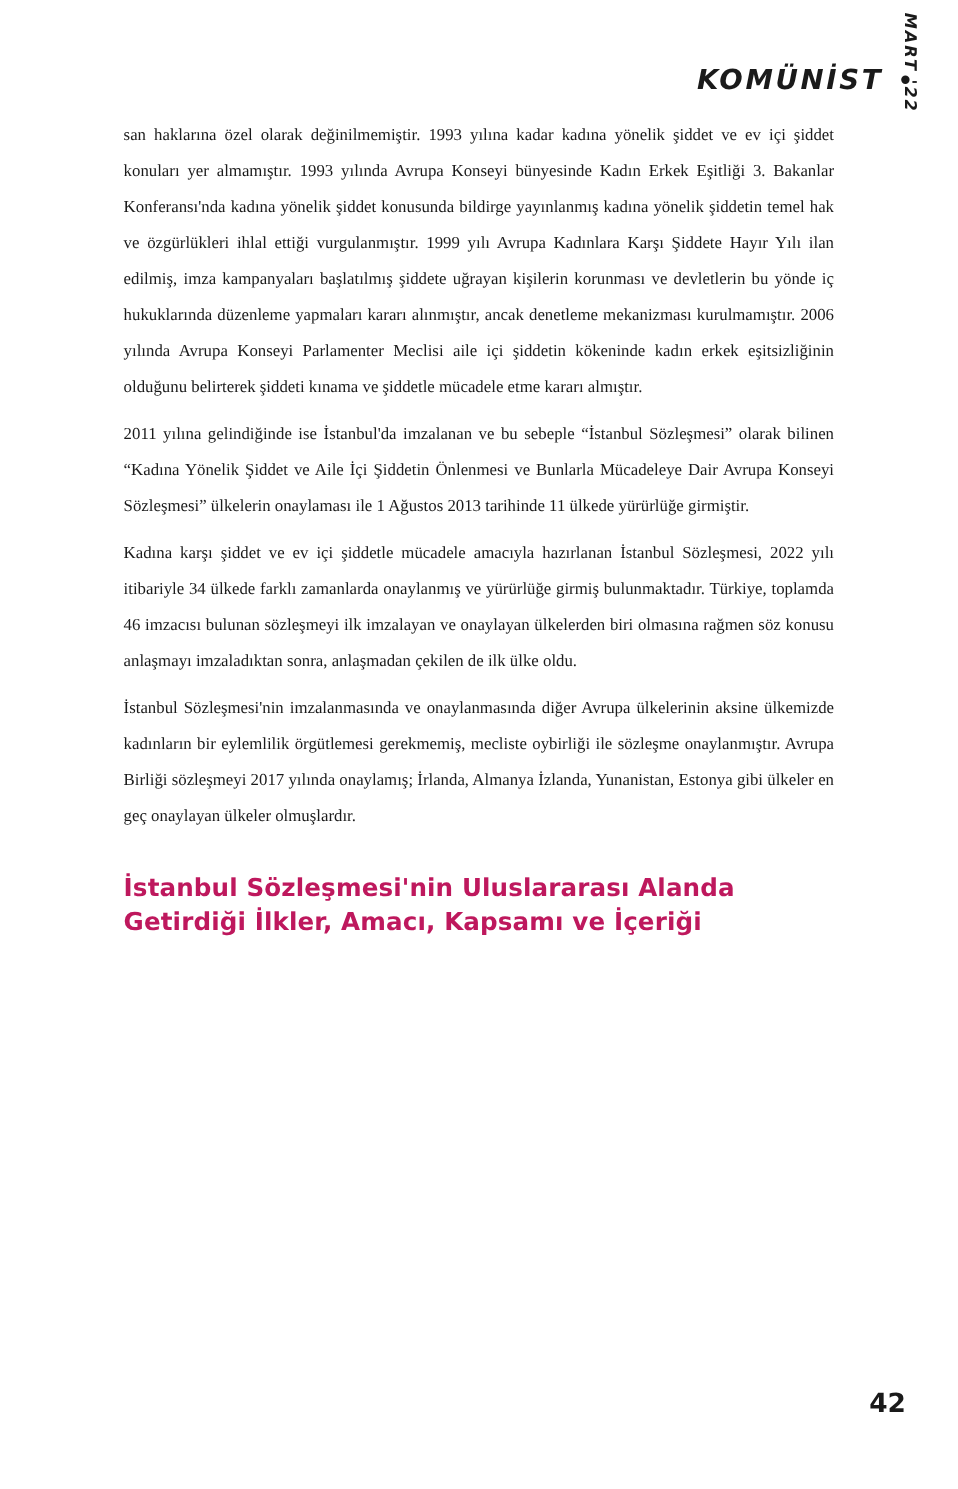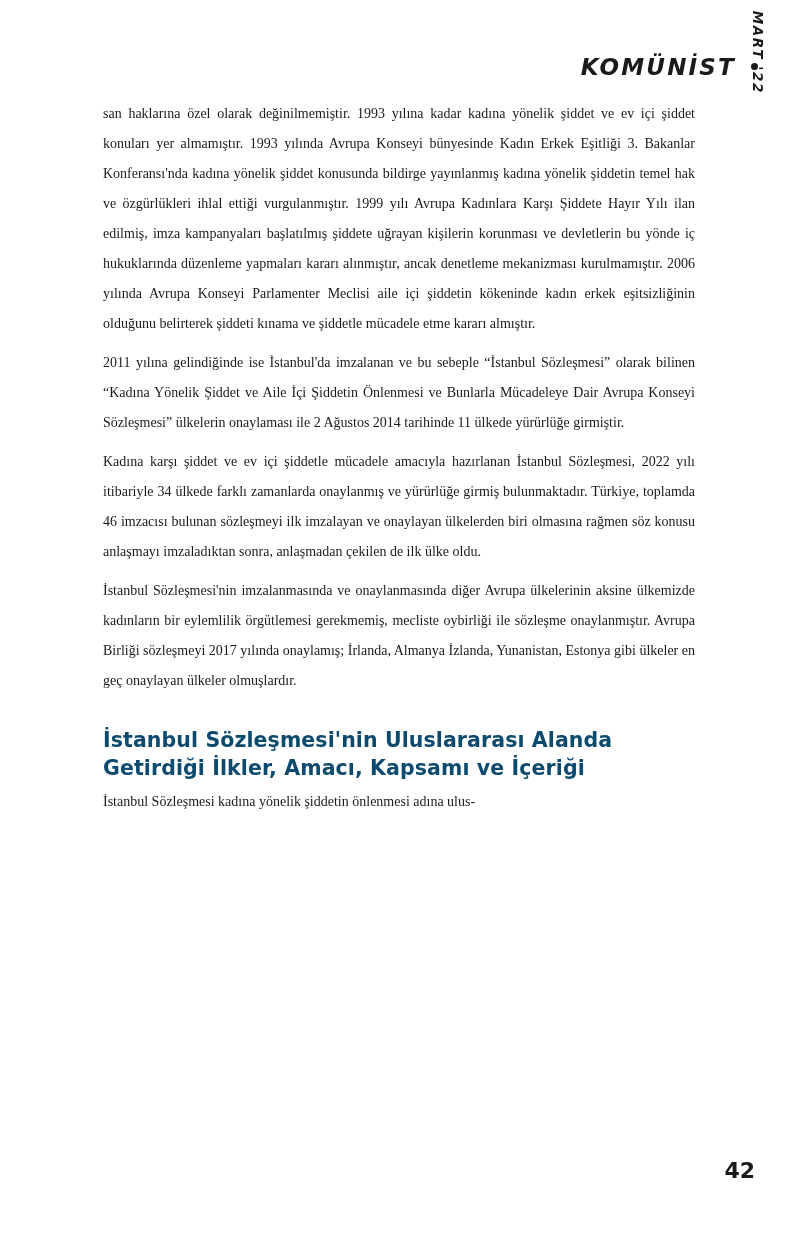--- a/index.html
+++ b/index.html
@@ -85,21 +85,21 @@
     margin-bottom: 0;
   }
 
   h2.section-heading {
     margin: 30px 0 5px 0;
     font-family: "DejaVu Sans", "Liberation Sans", sans-serif;
     font-weight: bold;
     font-size: 20.5px;
     line-height: 28px;
     letter-spacing: 0.1px;
-    color: #0c4a6e;
+    color: #be185d;
     text-align: left;
   }
 
   p.after-heading {
     margin-top: 0;
   }
 
   
   .folio {
     position: absolute;
@@ -118,25 +118,24 @@
 <div class="running-header">
   <div class="masthead">KOMÜNİST</div>
   <div class="masthead-dot"></div>
   <div class="issue-date">MART '22</div>
 </div>
 
 <div class="column">
 
   <p class="body-par">san haklarına özel olarak değinilmemiştir. 1993 yılına kadar kadına yönelik şiddet ve ev içi şiddet konuları yer almamıştır. 1993 yılında Avrupa Konseyi bünyesinde Kadın Erkek Eşitliği 3. Bakanlar Konferansı'nda kadına yönelik şiddet konusunda bildirge yayınlanmış kadına yönelik şiddetin temel hak ve özgürlükleri ihlal ettiği vurgulanmıştır. 1999 yılı Avrupa Kadınlara Karşı Şiddete Hayır Yılı ilan edilmiş, imza kampanyaları başlatılmış şiddete uğrayan kişilerin korunması ve devletlerin bu yönde iç hukuklarında düzenleme yapmaları kararı alınmıştır, ancak denetleme mekanizması kurulmamıştır. 2006 yılında Avrupa Konseyi Parlamenter Meclisi aile içi şiddetin kökeninde kadın erkek eşitsizliğinin olduğunu belirterek şiddeti kınama ve şiddetle mücadele etme kararı almıştır.</p>
 
-  <p class="body-par">2011 yılına gelindiğinde ise İstanbul'da imzalanan ve bu sebeple “İstanbul Sözleşmesi” olarak bilinen “Kadına Yönelik Şiddet ve Aile İçi Şiddetin Önlenmesi ve Bunlarla Mücadeleye Dair Avrupa Konseyi Sözleşmesi” ülkelerin onaylaması ile 2 Ağustos 2014 tarihinde 11 ülkede yürürlüğe girmiştir.</p>
+  <p class="body-par">2011 yılına gelindiğinde ise İstanbul'da imzalanan ve bu sebeple “İstanbul Sözleşmesi” olarak bilinen “Kadına Yönelik Şiddet ve Aile İçi Şiddetin Önlenmesi ve Bunlarla Mücadeleye Dair Avrupa Konseyi Sözleşmesi” ülkelerin onaylaması ile 1 Ağustos 2013 tarihinde 11 ülkede yürürlüğe girmiştir.</p>
 
   <p class="body-par">Kadına karşı şiddet ve ev içi şiddetle mücadele amacıyla hazırlanan İstanbul Sözleşmesi, 2022 yılı itibariyle 34 ülkede farklı zamanlarda onaylanmış ve yürürlüğe girmiş bulunmaktadır. Türkiye, toplamda 46 imzacısı bulunan sözleşmeyi ilk imzalayan ve onaylayan ülkelerden biri olmasına rağmen söz konusu anlaşmayı imzaladıktan sonra, anlaşmadan çekilen de ilk ülke oldu.</p>
 
   <p class="body-par">İstanbul Sözleşmesi'nin imzalanmasında ve onaylanmasında diğer Avrupa ülkelerinin aksine ülkemizde kadınların bir eylemlilik örgütlemesi gerekmemiş, mecliste oybirliği ile sözleşme onaylanmıştır. Avrupa Birliği sözleşmeyi 2017 yılında onaylamış; İrlanda, Almanya İzlanda, Yunanistan, Estonya gibi ülkeler en geç onaylayan ülkeler olmuşlardır.</p>
 
   <h2 class="section-heading">İstanbul Sözleşmesi'nin Uluslararası Alanda Getirdiği İlkler, Amacı, Kapsamı ve İçeriği</h2>
 
-  <p class="body-par after-heading">İstanbul Sözleşmesi kadına yönelik şiddetin önlenmesi adına ulus-</p>
 
 </div>
 
 <div class="folio">42</div>
 
 </body></html>

